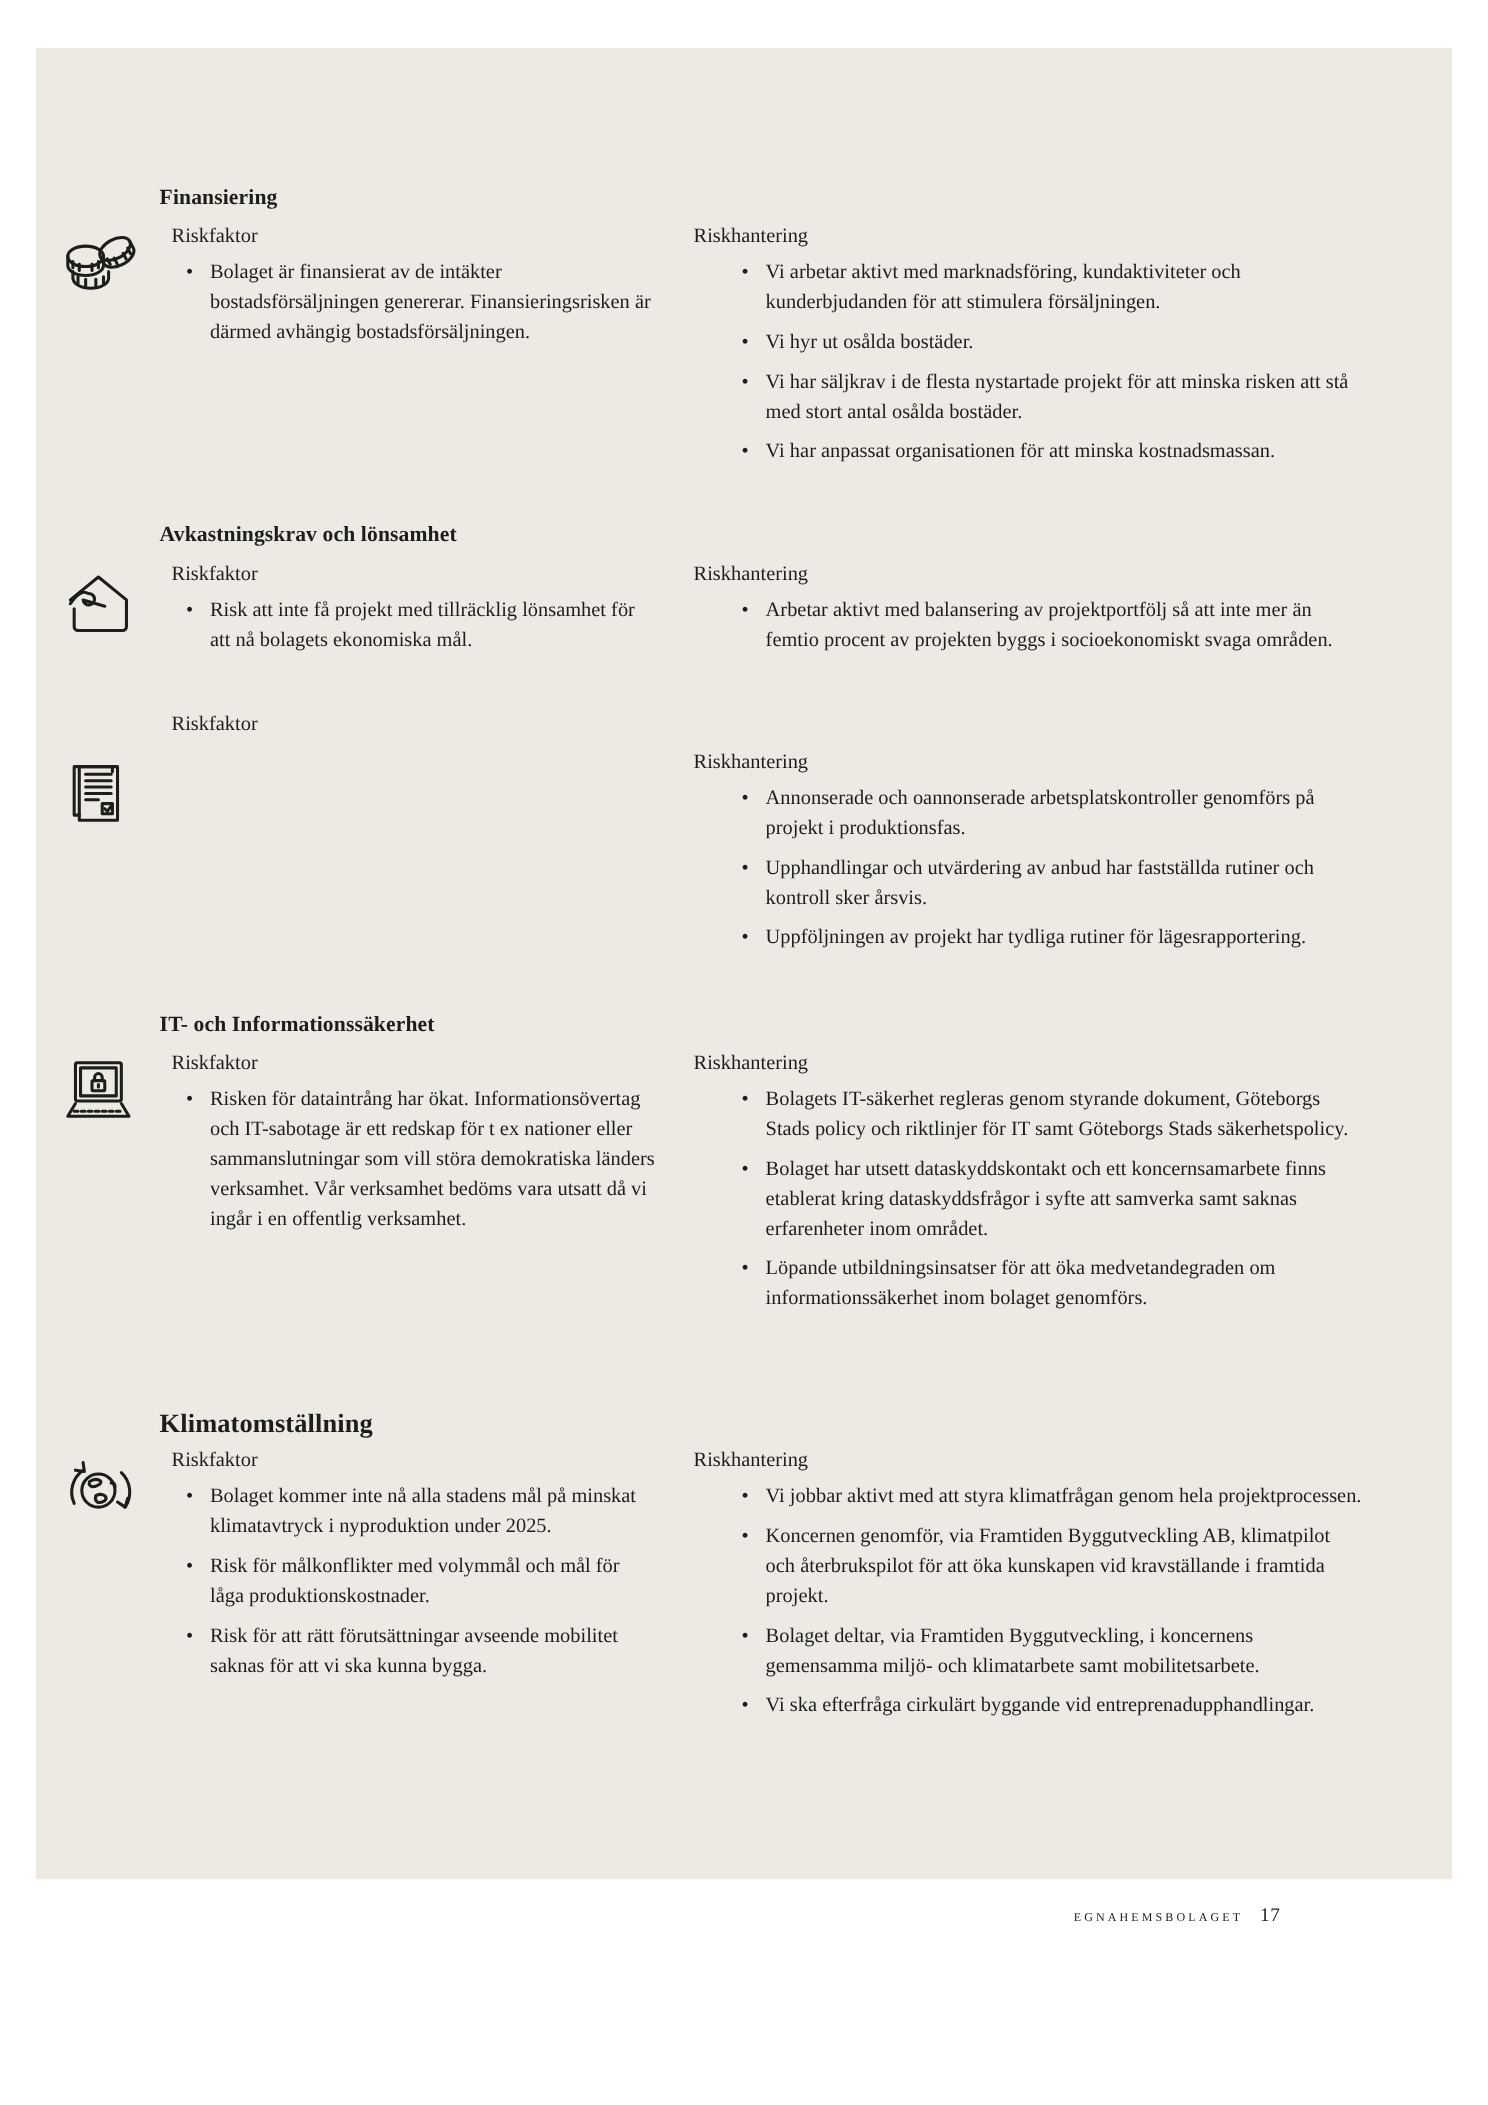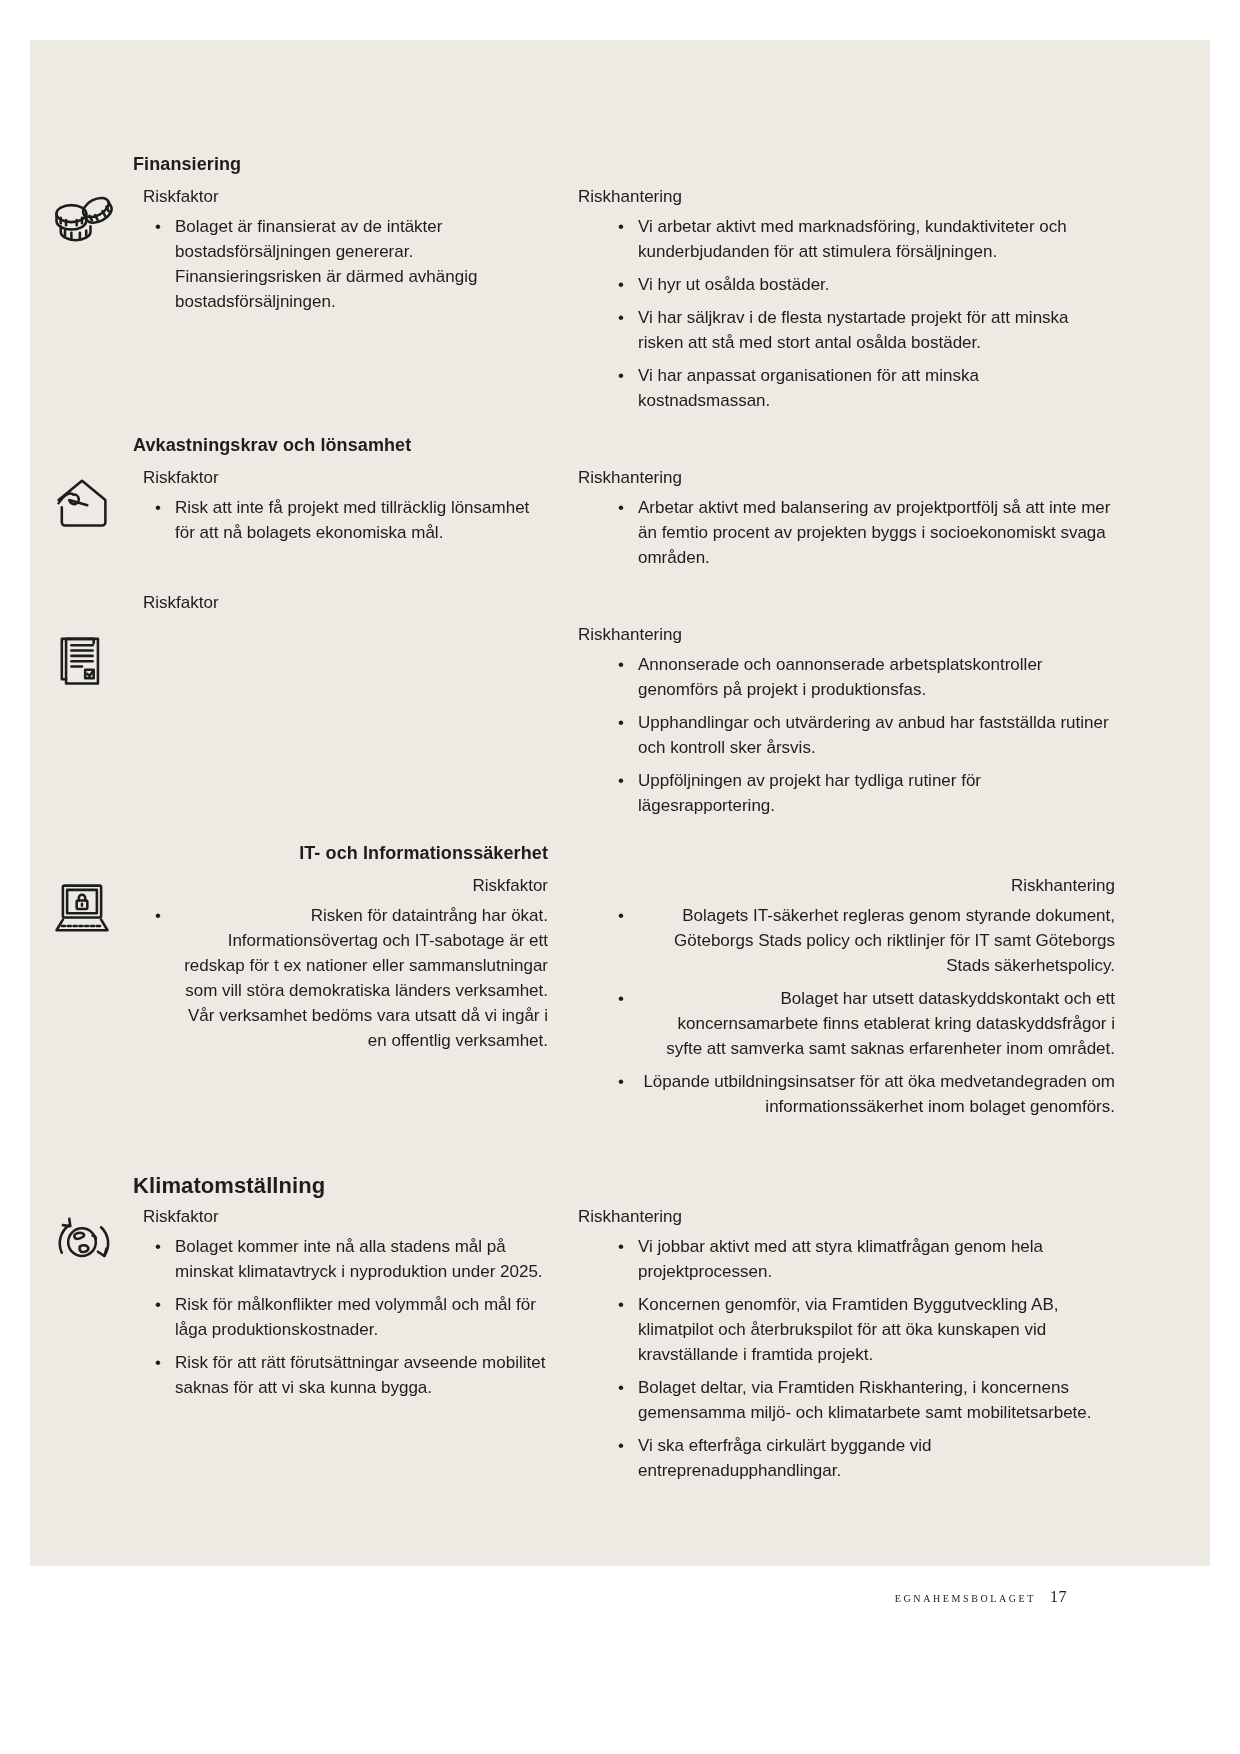--- a/index.html
+++ b/index.html
@@ -17,26 +17,27 @@
     left: 30px; top: 40px;
     width: 1180px; height: 1526px;
     background: #edeae4;
     box-sizing: border-box;
     padding-top: 112px;
   }
   .section {
     display: grid;
     grid-template-columns: 103px 415px auto;
     box-sizing: border-box;
-    padding-right: 95px;
+    padding-right: 73px;
+    font-family: Liberation Serif, serif;
   }
   .section.s1 { min-height: 281px; }
   .section.s2 { min-height: 157px; }
   .section.s3 { min-height: 251px; }
-  .section.s4 { min-height: 331px; text-align: right; }
+  .section.s4 { min-height: 331px; }
 
   .icon-cell { display: flex; justify-content: center; align-items: flex-start; }
   .icon-cell .icon { margin-top: 34px; width: 68px; height: 68px; }
   .icon svg { width: 100%; height: 100%; display: block; }
   .icon path, .icon rect, .icon circle, .icon ellipse, .icon line {
     fill: none; stroke: #1d1d1b; stroke-width: 2.4;
     stroke-linecap: round; stroke-linejoin: round;
   }
 
   .sec-title {
@@ -230,21 +231,21 @@
           <li>Bolaget kommer inte nå alla stadens mål på minskat klimatavtryck i nyproduktion under 2025.</li>
           <li>Risk för målkonflikter med volymmål och mål för låga produktionskostnader.</li>
           <li>Risk för att rätt förutsättningar avseende mobilitet saknas för att vi ska kunna bygga.</li>
         </ul>
     </div>
     <div class="right-cell">
       <p class="sub-label">Riskhantering</p>
       <ul class="bullets">
           <li>Vi jobbar aktivt med att styra klimatfrågan genom hela projektprocessen.</li>
           <li>Koncernen genomför, via Framtiden Byggutveckling AB, klimatpilot och återbrukspilot för att öka kunskapen vid kravställande i framtida projekt.</li>
-          <li>Bolaget deltar, via Framtiden Riskhantering, i koncernens gemensamma miljö- och klimatarbete samt mobilitetsarbete.</li>
+          <li>Bolaget deltar, via Framtiden Byggutveckling, i koncernens gemensamma miljö- och klimatarbete samt mobilitetsarbete.</li>
           <li>Vi ska efterfråga cirkulärt byggande vid entreprenadupphandlingar.</li>
         </ul>
     </div>
   </div>
 
 </div>
 
 <div class="footer">
   <span class="company">EGNAHEMSBOLAGET</span>
   <span class="pagenum">17</span>

